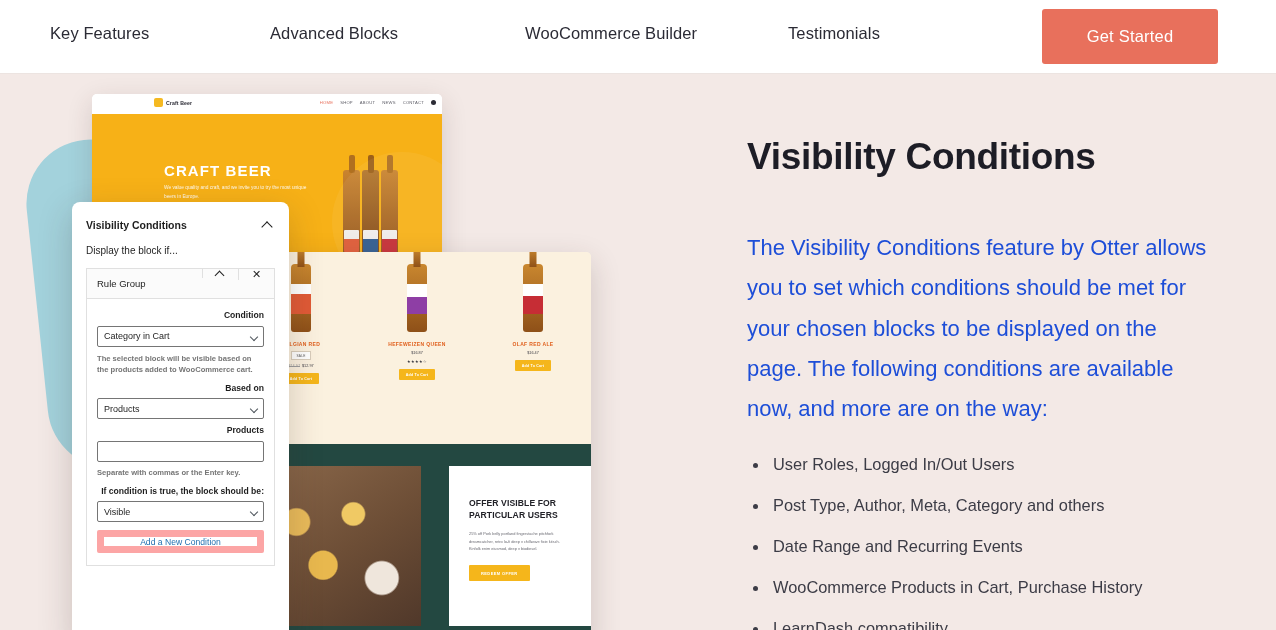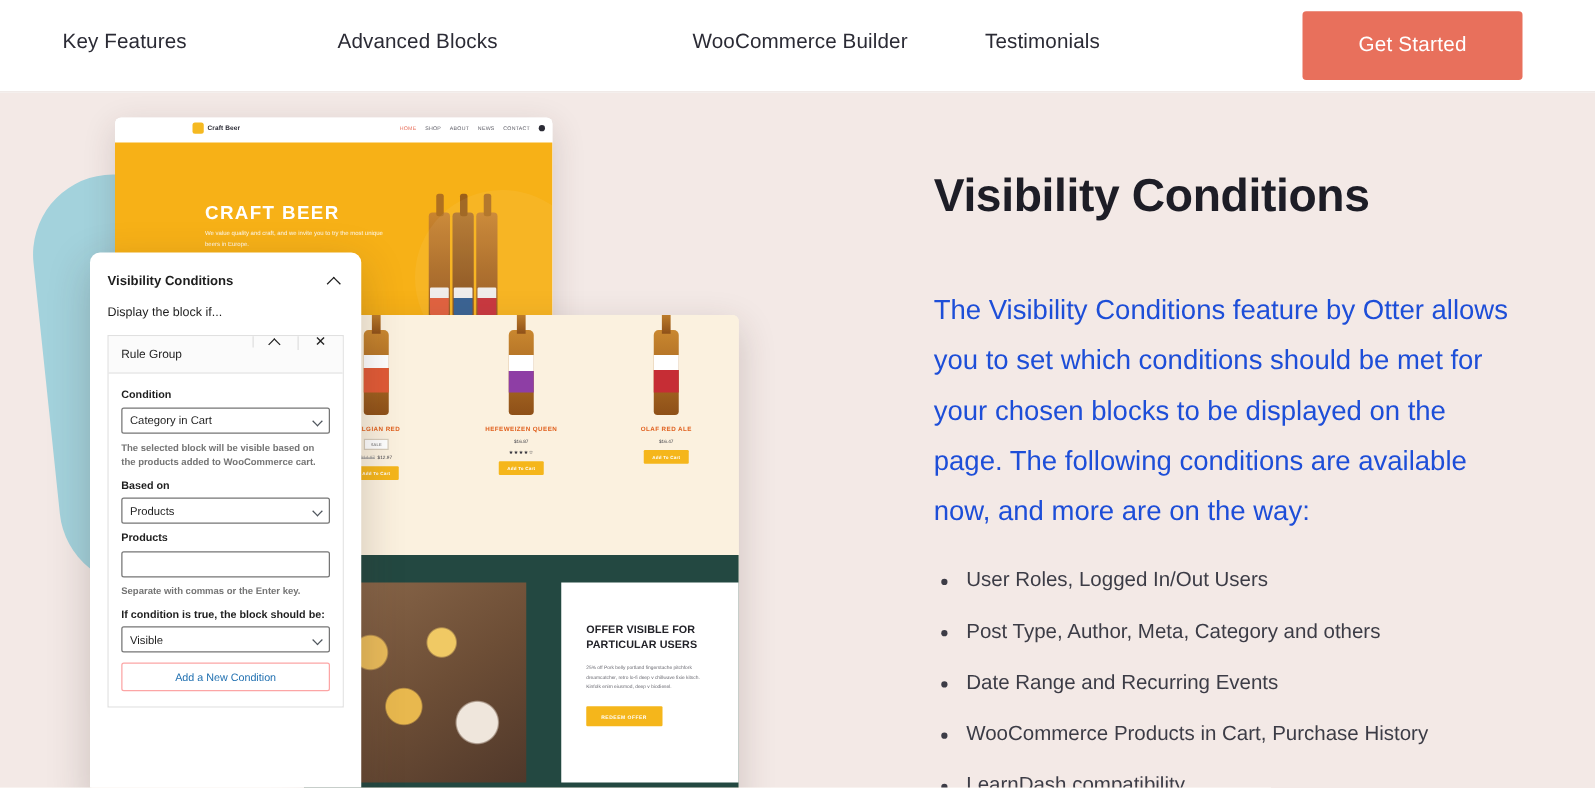--- a/index.html
+++ b/index.html
@@ -18,21 +18,21 @@
     border-bottom: 1px solid #ece4e1;
     z-index: 50;
   }
   .nav-link {
     position: absolute; top: 24px;
     font-size: 16.5px; color: #2b2b35; letter-spacing: .1px;
     white-space: nowrap; cursor: pointer;
   }
   .nav-link:nth-of-type(1) { left: 50px; }
   .nav-link:nth-of-type(2) { left: 270px; }
-  .nav-link:nth-of-type(3) { left: 554px; }
+  .nav-link:nth-of-type(3) { left: 525px; }
   .nav-link:nth-of-type(4) { left: 788px; }
   .cta-btn {
     position: absolute; left: 1042px; top: 9px;
     width: 176px; height: 55px;
     background: #e8705c; border: none; border-radius: 3px;
     color: #ffffff; font-size: 16.5px;
     font-family: "Liberation Sans", sans-serif;
     cursor: pointer; letter-spacing: .2px;
   }
 
@@ -227,39 +227,39 @@
     display: flex; align-items: center; justify-content: center; cursor: pointer;
   }
   .ic-chev { width: 9px; height: 9px; position: relative; }
   .ic-chev::before {
     content: ""; position: absolute; left: 0; top: 3px; width: 6px; height: 6px;
     border-left: 1.3px solid #1e1e1e; border-top: 1.3px solid #1e1e1e; transform: rotate(45deg);
   }
   .ic-x { font-size: 11px; color: #1e1e1e; line-height: 1; }
 
   .rule-body { padding: 11px 10px 12px 10px; background: #fff; }
-  .fld-label { font-size: 8.6px; font-weight: bold; color: #1e1e1e; margin-bottom: 4px; line-height: 1.35; }
+  .fld-label { font-size: 8.6px; font-weight: bold; color: #1e1e1e; margin-bottom: 4px; line-height: 1.35; text-align: right; }
   .select {
     position: relative; height: 21px; border: 1px solid #757575; border-radius: 2px;
     background: #fff; display: flex; align-items: center; padding: 0 18px 0 6px;
     font-size: 9px; color: #1e1e1e; cursor: pointer; margin-bottom: 6px;
   }
   .select .caret {
     position: absolute; right: 6px; top: 7px; width: 6px; height: 6px;
     border-right: 1.2px solid #50575e; border-bottom: 1.2px solid #50575e;
     transform: rotate(45deg);
   }
   .help { font-size: 7.6px; color: #757575; line-height: 1.45; margin-bottom: 8px; font-weight: bold; }
   .textin {
     height: 21px; border: 1px solid #757575; border-radius: 2px; background: #fff;
     margin-bottom: 5px;
   }
   .addbtn {
     margin: 8px 0 0 0; height: 23px;
-    border: 1px solid #fca5a5; border-radius: 2px; background: #ffffff;
+    border: 7px solid #fca5a5; border-radius: 2px; background: #ffffff;
     color: #2271b1; font-size: 8.6px;
     display: flex; align-items: center; justify-content: center; cursor: pointer;
     font-family: "Liberation Sans", sans-serif;
   }
 
   
   .right { position: absolute; left: 747px; top: 62px; width: 500px; }
   .rt-title {
     font-size: 37px; font-weight: bold; color: #1d1d26; letter-spacing: -.3px;
   }

